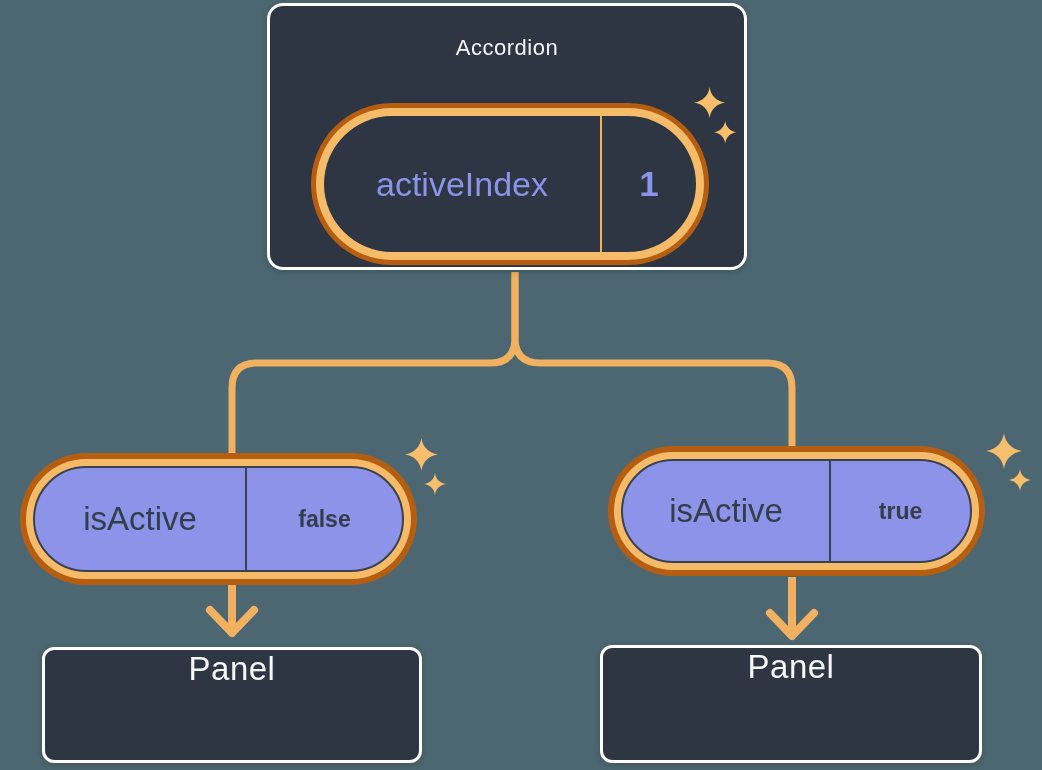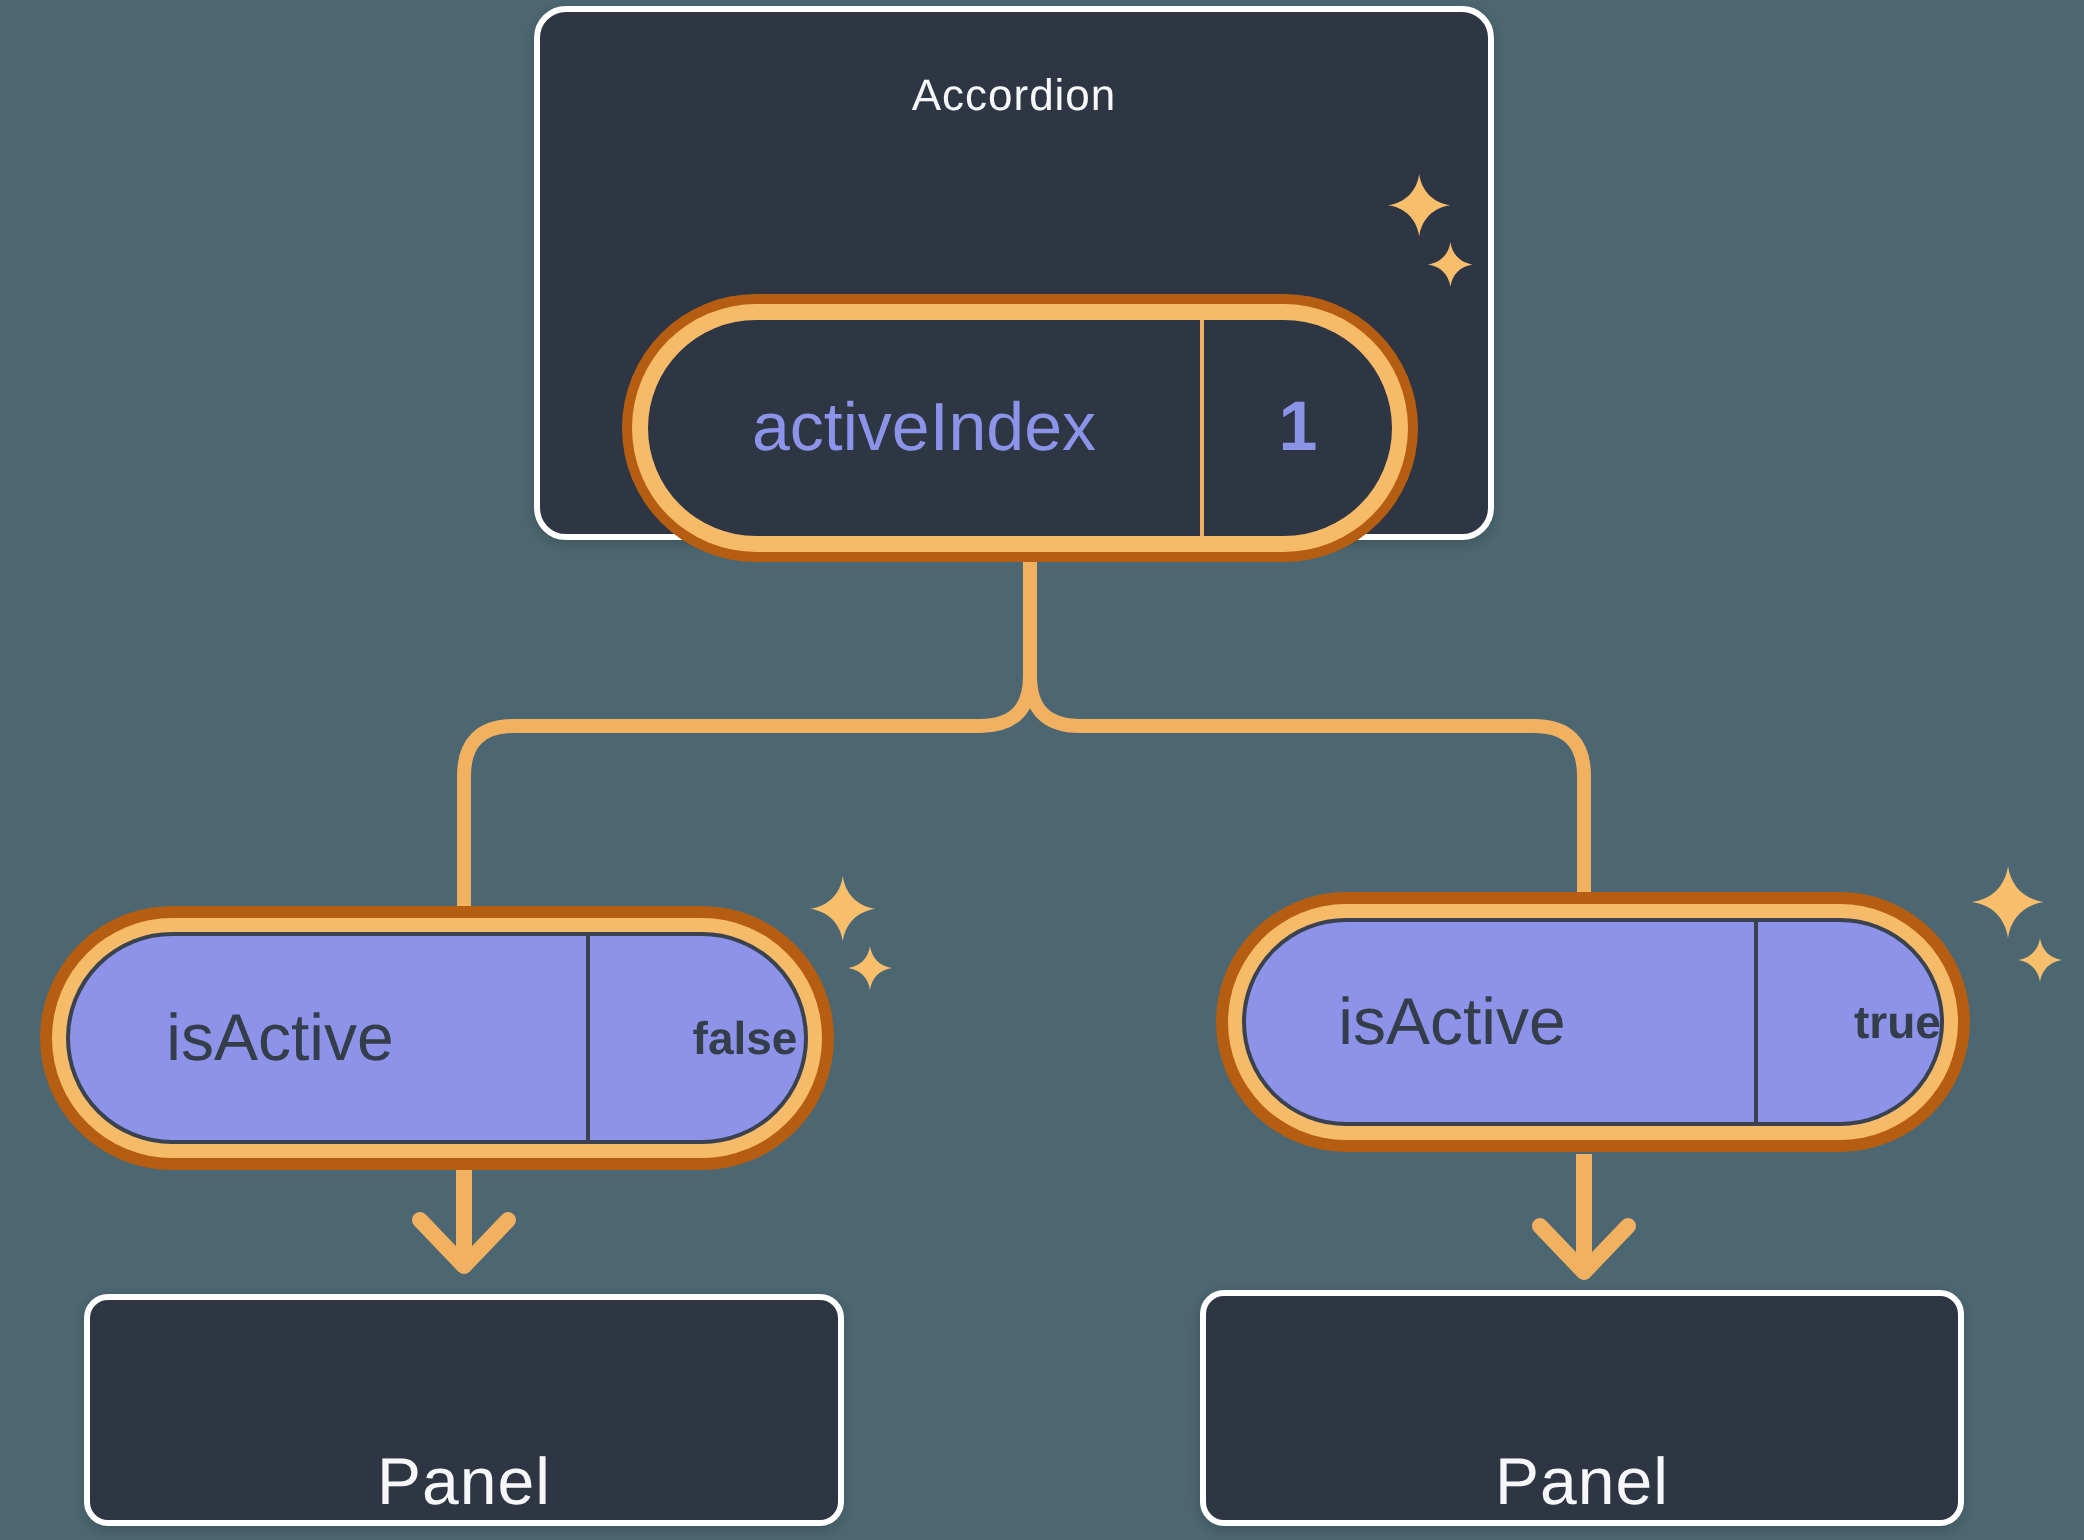--- a/index.html
+++ b/index.html
@@ -16,33 +16,33 @@
   .connectors{position:absolute;left:0;top:0;width:1042px;height:770px;pointer-events:none;}
   .branch{fill:none;stroke:var(--connector);stroke-width:7;}
   .arrow-shaft{fill:none;stroke:var(--connector);stroke-width:8;}
   .arrow-head{fill:none;stroke:var(--connector);stroke-width:8;stroke-linecap:round;stroke-linejoin:round;}
 
   .node{position:absolute;background:var(--node-fill);border:3px solid var(--node-border);
         box-shadow:0 2px 6px rgba(0,0,0,.18);}
   .accordion-box{left:267px;top:3px;width:480px;height:267px;border-radius:16px;}
   .node-title{margin-top:29px;text-align:center;font-size:22px;font-weight:500;
               letter-spacing:.5px;color:var(--node-text);}
-  .panel-box{border-radius:12px;display:flex;align-items:flex-end;justify-content:center;}
+  .panel-box{border-radius:12px;display:flex;align-items:flex-start;justify-content:center;}
   .panel-left{left:42px;top:647px;width:380px;height:116px;}
   .panel-right{left:600px;top:645px;width:382px;height:118px;}
   .panel-label{font-size:33px;font-weight:500;color:var(--node-text);letter-spacing:.5px;}
 
   .ring-outer{position:absolute;background:var(--ring-dark-orange);border-radius:999px;
               padding:5px;display:flex;}
   .ring-gold{flex:1;background:var(--ring-gold);border-radius:999px;padding:8px;display:flex;}
   .pill-core{flex:1;border-radius:999px;display:flex;align-items:stretch;overflow:hidden;}
   .core-dark{background:var(--node-fill);}
-  .core-purple{background:var(--purple-fill);border:2px solid var(--pill-outline);gap:48px;}
+  .core-purple{background:var(--purple-fill);border:2px solid var(--pill-outline);}
 
-  .top-pill{left:41px;top:97px;width:398px;height:134px;margin-top:44px;}
+  .top-pill{left:41px;top:97px;width:398px;height:162px;}
   .prop-pill-left{left:20px;top:453px;width:397px;height:132px;padding:6px;}
   .prop-pill-left .ring-gold{padding:7px;}
   .prop-pill-right{left:608px;top:446px;width:377px;height:130px;padding:6px;}
   .prop-pill-right .ring-gold{padding:7px;}
 
   .pill-label,.pill-value{display:flex;align-items:center;justify-content:center;}
   .top-pill .pill-label{width:276px;font-size:34px;color:var(--purple-text);}
   .top-pill .pill-value{flex:1;font-size:35px;font-weight:700;color:var(--purple-text);}
   .sep-gold{width:2px;background:var(--connector);}
   .sep-dark{width:2px;background:var(--pill-outline);}

